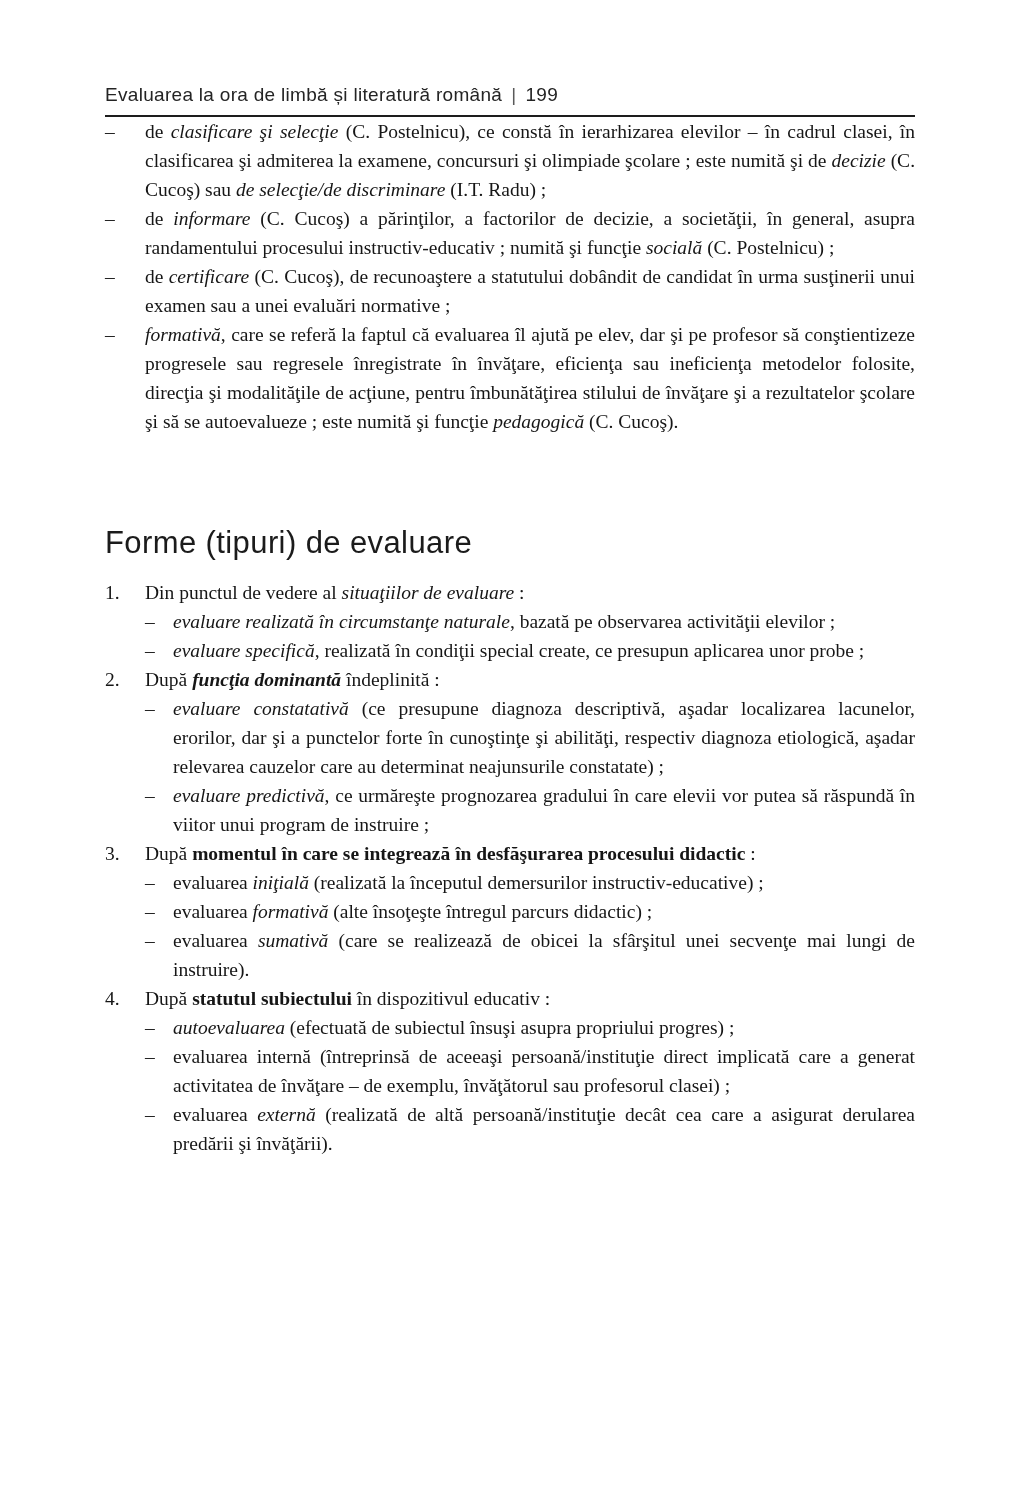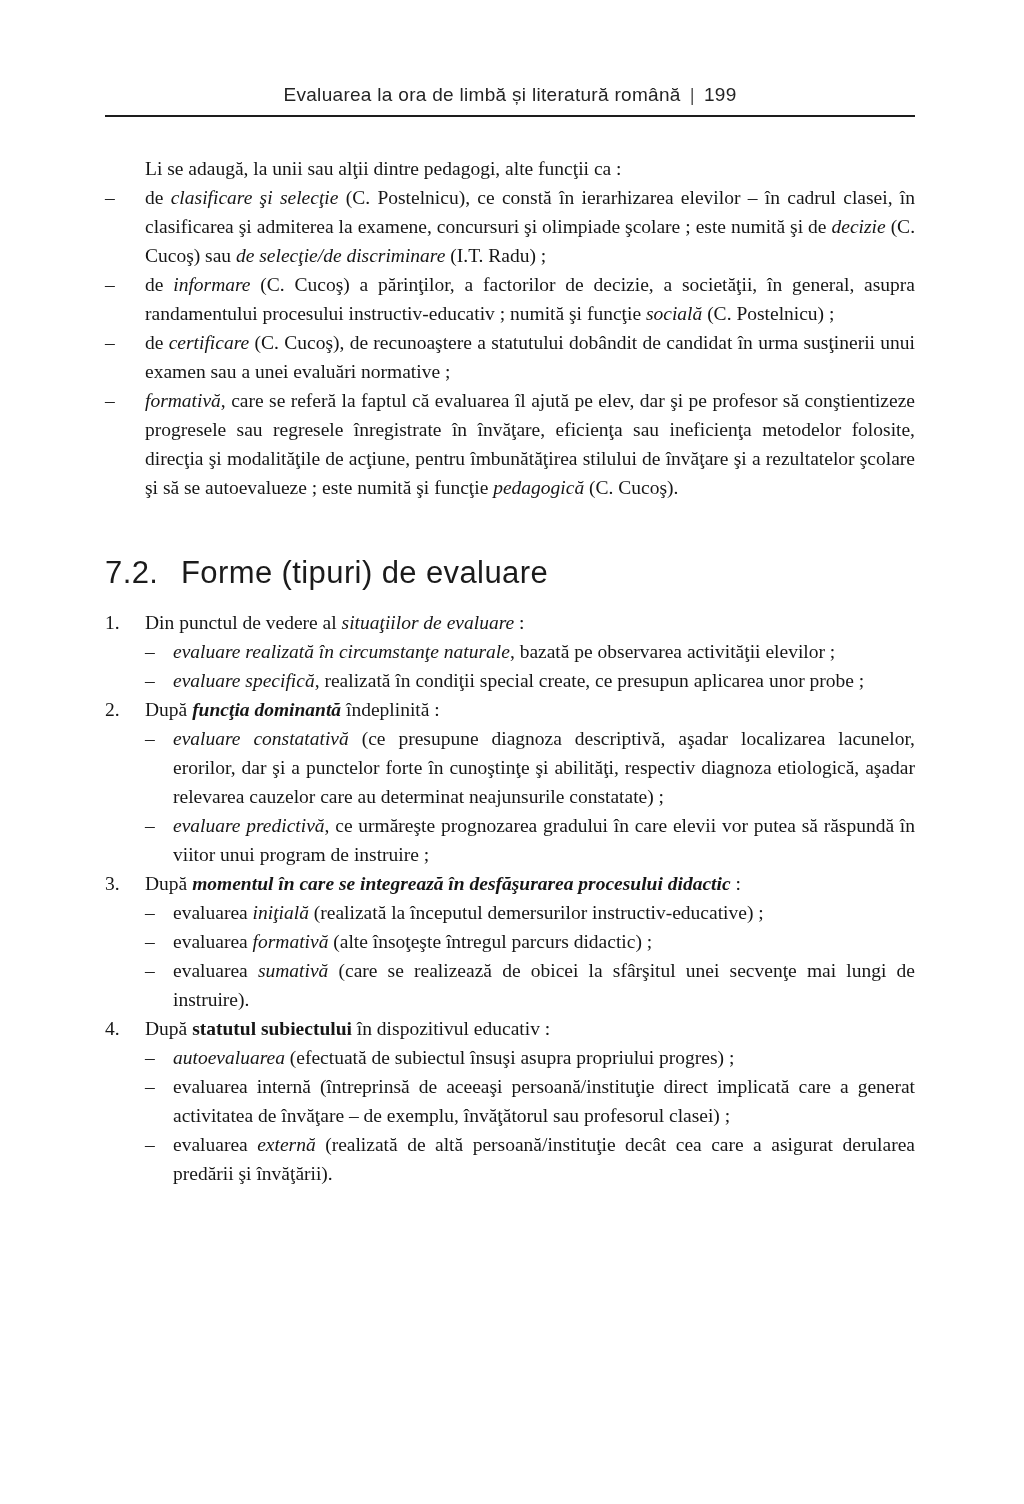--- a/index.html
+++ b/index.html
@@ -14,21 +14,21 @@
     font-family: "Liberation Serif", serif;
     color: #161616;
     overflow: hidden;
   }
   
   .running-head {
     font-family: "Liberation Sans", sans-serif;
     font-size: 19px;
     letter-spacing: 0.3px;
     color: #242424;
-    text-align: center;
+    text-align: left;
     padding-bottom: 9px;
     border-bottom: 2px solid #1d1d1d;
     line-height: 22px;
   }
   .running-head .sep { padding: 0 9px; opacity: 0.75; }
   
   .bodytext, .li-text, .lead, .intro {
     font-size: 19.5px;
     line-height: 29px;
     text-align: justify;
@@ -53,34 +53,33 @@
     display: flex;
     margin: 49px 0 0 0;
     font-family: "Liberation Sans", sans-serif;
     font-weight: 400;
     font-size: 31px;
     letter-spacing: 0.4px;
     color: #1b1b1b;
   }
   .h-num { flex: 0 0 76px; line-height: 44px; }
   .h-text { flex: 1 1 auto; }
-  .h-line { display: block; line-height: 44px; }
+  .h-line { display: block; line-height: 44px; margin-top: 36px; }
   
   .num-list { margin-top: 13px; }
 </style>
 </head>
 <body>
 
 <div class="page">
 
   <div class="running-head">
     <span>Evaluarea la ora de limbă și literatură română</span><span class="sep">|</span><span>199</span>
   </div>
 
-  <p class="lead">Li se adaugă, la unii sau alţii dintre pedagogi, alte funcţii ca :</p>
 
   <div class="dash-list">
     <div class="li">
       <span class="marker">–</span>
       <span class="li-text"><span>de </span><span style="font-style: italic;">clasificare şi selecţie</span><span> (C. Postelnicu), ce constă în ierarhizarea elevilor – în cadrul clasei, în clasificarea şi admiterea la examene, concursuri şi olimpiade şcolare ; este numită şi de </span><span style="font-style: italic;">decizie</span><span> (C. Cucoş) sau </span><span style="font-style: italic;">de selecţie/de discriminare</span><span> (I.T. Radu) ;</span></span>
     </div>
     <div class="li">
       <span class="marker">–</span>
       <span class="li-text"><span>de </span><span style="font-style: italic;">informare</span><span> (C. Cucoş) a părinţilor, a factorilor de decizie, a societăţii, în general, asupra randamentului procesului instructiv-educativ ; numită şi funcţie </span><span style="font-style: italic;">socială</span><span> (C. Postelnicu) ;</span></span>
     </div>
@@ -88,21 +87,20 @@
       <span class="marker">–</span>
       <span class="li-text"><span>de </span><span style="font-style: italic;">certificare</span><span> (C. Cucoş), de recunoaştere a statutului dobândit de candidat în urma susţinerii unui examen sau a unei evaluări normative ;</span></span>
     </div>
     <div class="li">
       <span class="marker">–</span>
       <span class="li-text"><span style="font-style: italic;">formativă</span><span>, care se referă la faptul că evaluarea îl ajută pe elev, dar şi pe profesor să conştientizeze progresele sau regresele înregistrate în învăţare, eficienţa sau ineficienţa metodelor folosite, direcţia şi modalităţile de acţiune, pentru îmbunătăţirea stilului de învăţare şi a rezultatelor şcolare şi să se autoevalueze ; este numită şi funcţie </span><span style="font-style: italic;">pedagogică</span><span> (C. Cucoş).</span></span>
     </div>
   </div>
 
   <h2 class="section-heading">
-    <span class="h-num">7.2.</span>
     <span class="h-text">
       <span class="h-line">Forme (tipuri) de evaluare</span>
     </span>
   </h2>
 
 
   <div class="num-list">
 
     <div class="group">
       <div class="li">
@@ -134,21 +132,21 @@
         <div class="li">
           <span class="marker">–</span>
           <span class="li-text"><span style="font-style: italic;">evaluare predictivă</span><span>, ce urmăreşte prognozarea gradului în care elevii vor putea să răspundă în viitor unui program de instruire ;</span></span>
         </div>
       </div>
     </div>
 
     <div class="group">
       <div class="li">
         <span class="marker">3.</span>
-        <span class="li-text"><span>După </span><span style="font-style: italic; font-weight: bold; margin-top: 36px;">momentul în care se integrează în desfăşurarea procesului didactic</span><span> :</span></span>
+        <span class="li-text"><span>După </span><span style="font-weight: bold; margin-top: 36px;">momentul în care se integrează în desfăşurarea procesului didactic</span><span> :</span></span>
       </div>
       <div class="sub-list">
         <div class="li">
           <span class="marker">–</span>
           <span class="li-text"><span>evaluarea </span><span style="font-style: italic;">iniţială</span><span> (realizată la începutul demersurilor instructiv-educative) ;</span></span>
         </div>
         <div class="li">
           <span class="marker">–</span>
           <span class="li-text"><span>evaluarea </span><span style="font-style: italic;">formativă</span><span> (alte însoţeşte întregul parcurs didactic) ;</span></span>
         </div>

